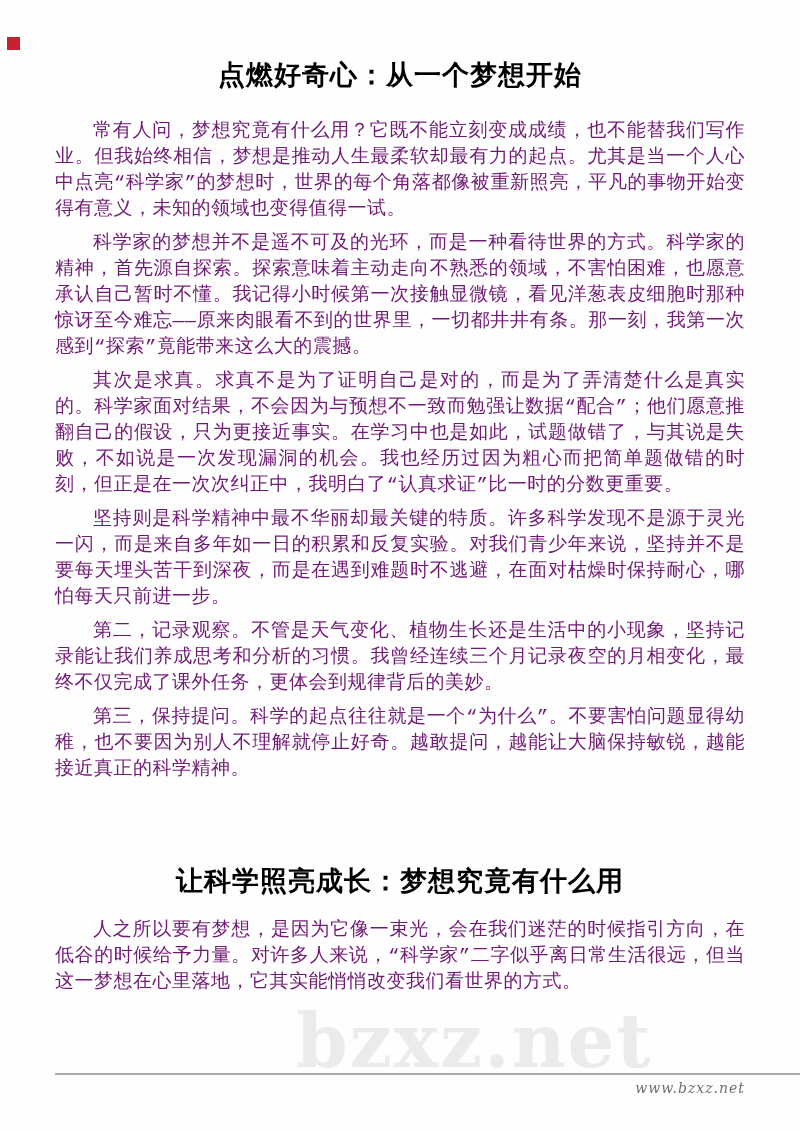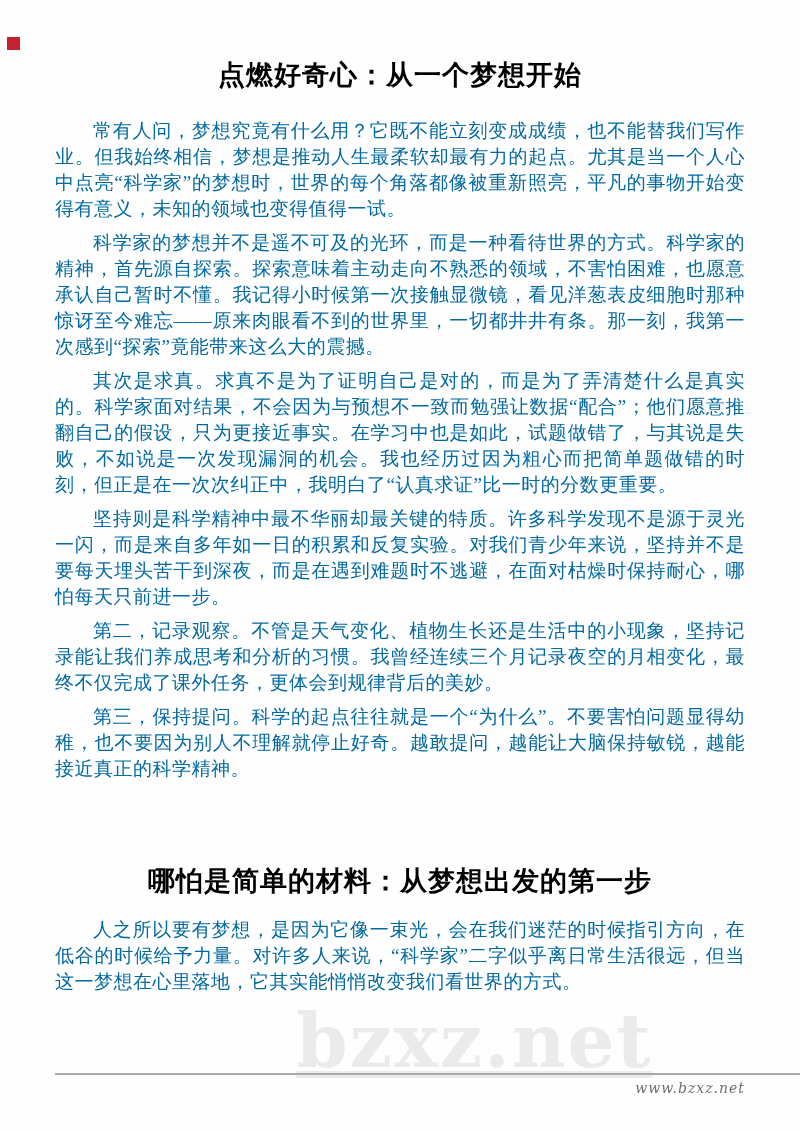--- a/index.html
+++ b/index.html
@@ -24,21 +24,20 @@
   .watermark {
     position: absolute;
     left: 296px; top: 998px;
     font-size: 74px;
     font-weight: bold;
     color: #edeaea;
     letter-spacing: 2px;
     z-index: 0;
     user-select: none;
     font-family: "DejaVu Serif", serif;
-    text-decoration: underline;
   }
   .content {
     position: relative;
     z-index: 1;
     padding: 56px 55px 0 55px;
     color: #222222;
   }
   h1.essay-title {
     margin: 0 0 24px 0;
     text-align: center;
@@ -51,22 +50,23 @@
   h1.essay-title.second {
     margin-top: 80px;
     margin-bottom: 17px;
   }
   p.para {
     margin: 0 0 8px 0;
     font-size: 19px;
     line-height: 26px;
     text-align: justify;
     text-indent: 2em;
-    color: #0369a1;
+    color: #701a75;
     letter-spacing: 0.5px;
+    font-family: Liberation Mono, monospace;
   }
   .footer-rule {
     position: absolute;
     left: 55px; right: 0;
     top: 1073px;
     height: 2px;
     background: #a9a9a9;
     z-index: 2;
   }
   .footer-url {
@@ -94,21 +94,21 @@
 
     <h1 class="essay-title">点燃好奇心：从一个梦想开始</h1>
 
     <p class="para">常有人问，梦想究竟有什么用？它既不能立刻变成成绩，也不能替我们写作业。但我始终相信，梦想是推动人生最柔软却最有力的起点。尤其是当一个人心中点亮“科学家”的梦想时，世界的每个角落都像被重新照亮，平凡的事物开始变得有意义，未知的领域也变得值得一试。</p>
     <p class="para">科学家的梦想并不是遥不可及的光环，而是一种看待世界的方式。科学家的精神，首先源自探索。探索意味着主动走向不熟悉的领域，不害怕困难，也愿意承认自己暂时不懂。我记得小时候第一次接触显微镜，看见洋葱表皮细胞时那种惊讶至今难忘——原来肉眼看不到的世界里，一切都井井有条。那一刻，我第一次感到“探索”竟能带来这么大的震撼。</p>
     <p class="para">其次是求真。求真不是为了证明自己是对的，而是为了弄清楚什么是真实的。科学家面对结果，不会因为与预想不一致而勉强让数据“配合”；他们愿意推翻自己的假设，只为更接近事实。在学习中也是如此，试题做错了，与其说是失败，不如说是一次发现漏洞的机会。我也经历过因为粗心而把简单题做错的时刻，但正是在一次次纠正中，我明白了“认真求证”比一时的分数更重要。</p>
     <p class="para">坚持则是科学精神中最不华丽却最关键的特质。许多科学发现不是源于灵光一闪，而是来自多年如一日的积累和反复实验。对我们青少年来说，坚持并不是要每天埋头苦干到深夜，而是在遇到难题时不逃避，在面对枯燥时保持耐心，哪怕每天只前进一步。</p>
     <p class="para">第二，记录观察。不管是天气变化、植物生长还是生活中的小现象，坚持记录能让我们养成思考和分析的习惯。我曾经连续三个月记录夜空的月相变化，最终不仅完成了课外任务，更体会到规律背后的美妙。</p>
     <p class="para">第三，保持提问。科学的起点往往就是一个“为什么”。不要害怕问题显得幼稚，也不要因为别人不理解就停止好奇。越敢提问，越能让大脑保持敏锐，越能接近真正的科学精神。</p>
 
-    <h1 class="essay-title second">哪怕是简单的材料：从梦想出发的第一步</h1>
+    <h1 class="essay-title second">让科学照亮成长：梦想究竟有什么用</h1>
 
     <p class="para">人之所以要有梦想，是因为它像一束光，会在我们迷茫的时候指引方向，在低谷的时候给予力量。对许多人来说，“科学家”二字似乎离日常生活很远，但当这一梦想在心里落地，它其实能悄悄改变我们看世界的方式。</p>
 
   </div>
 
   <div class="footer-rule"></div>
   <div class="footer-url">www.bzxz.net</div>
 
 </div>
 

